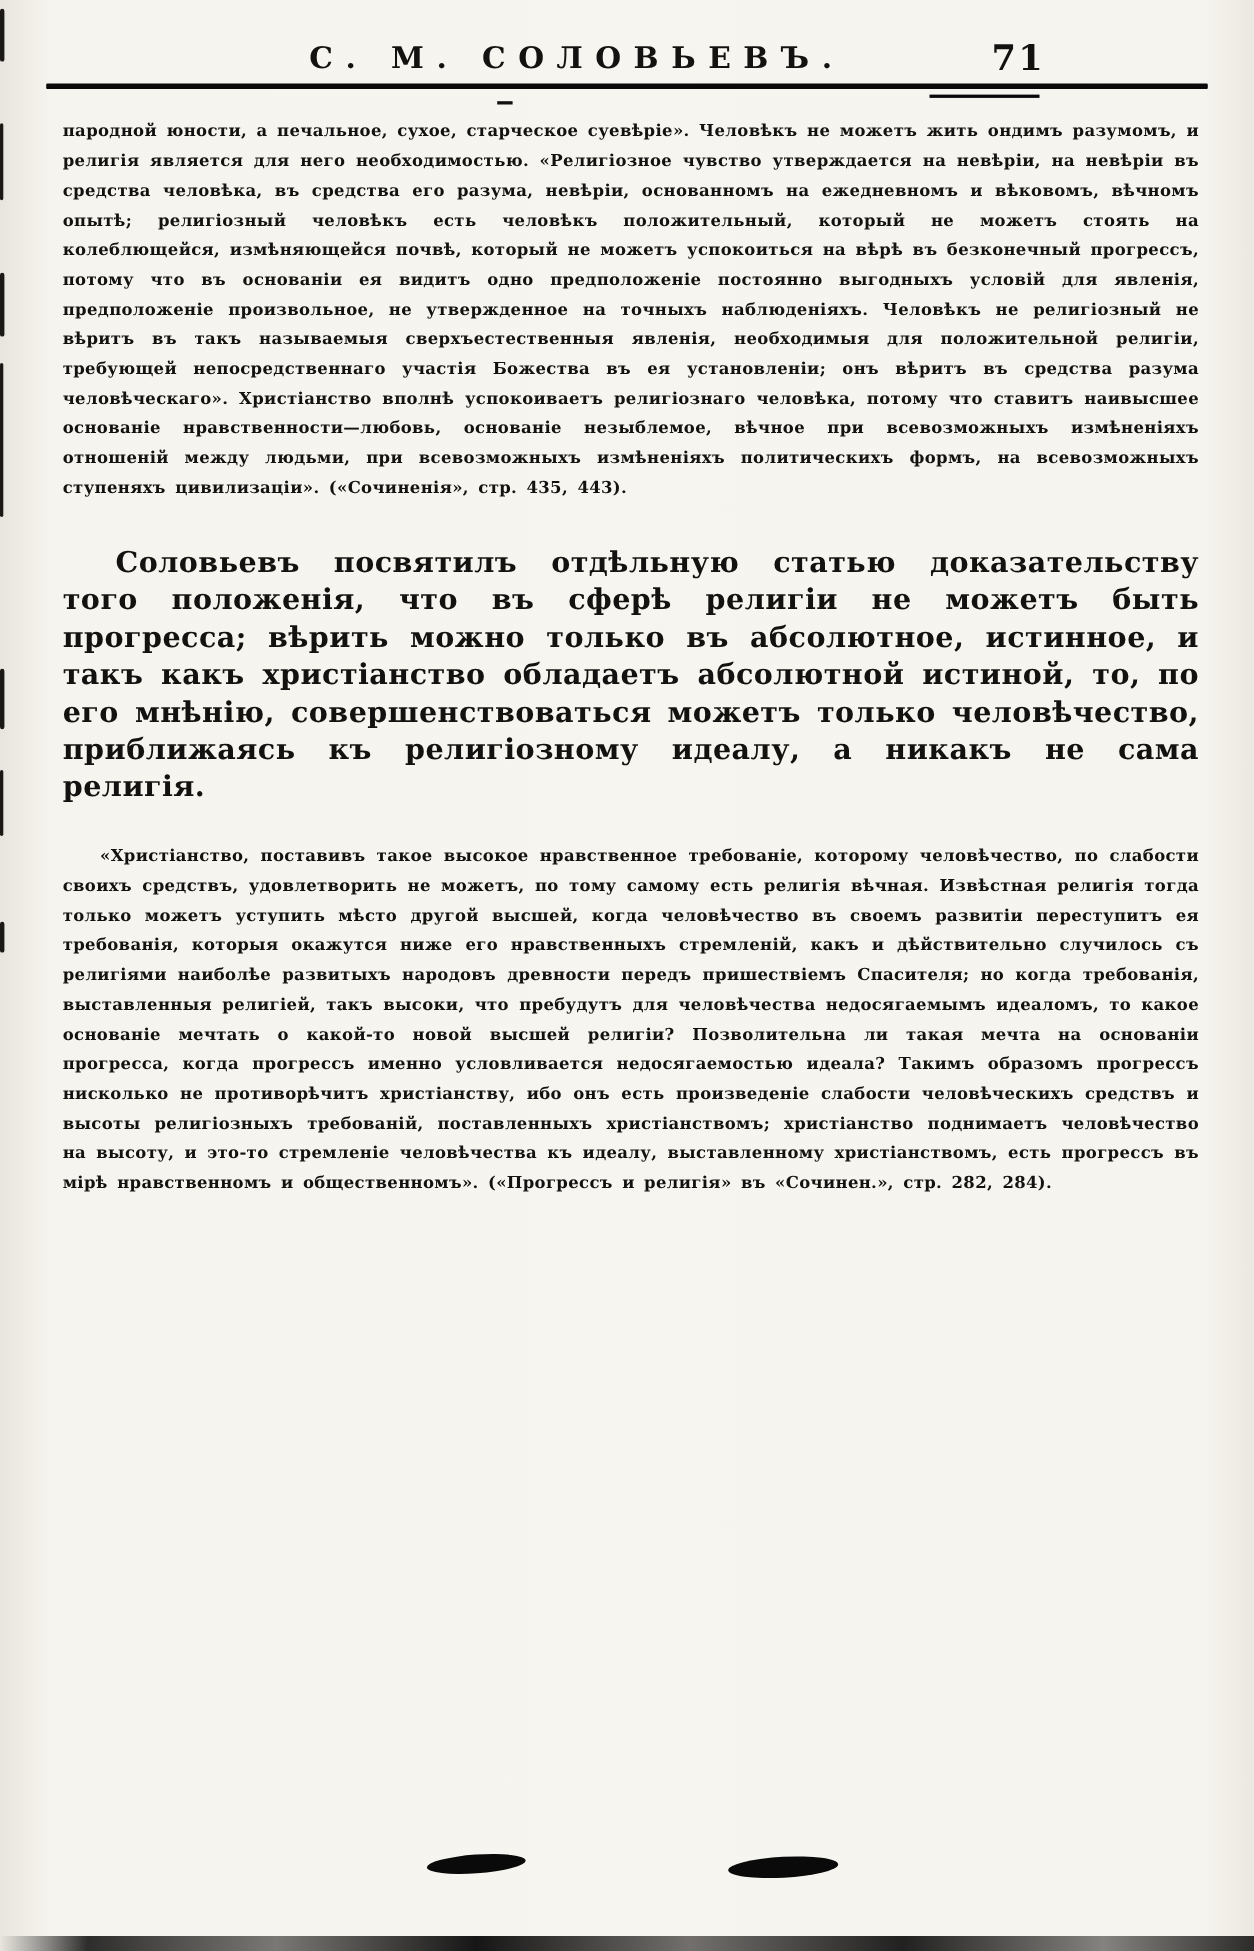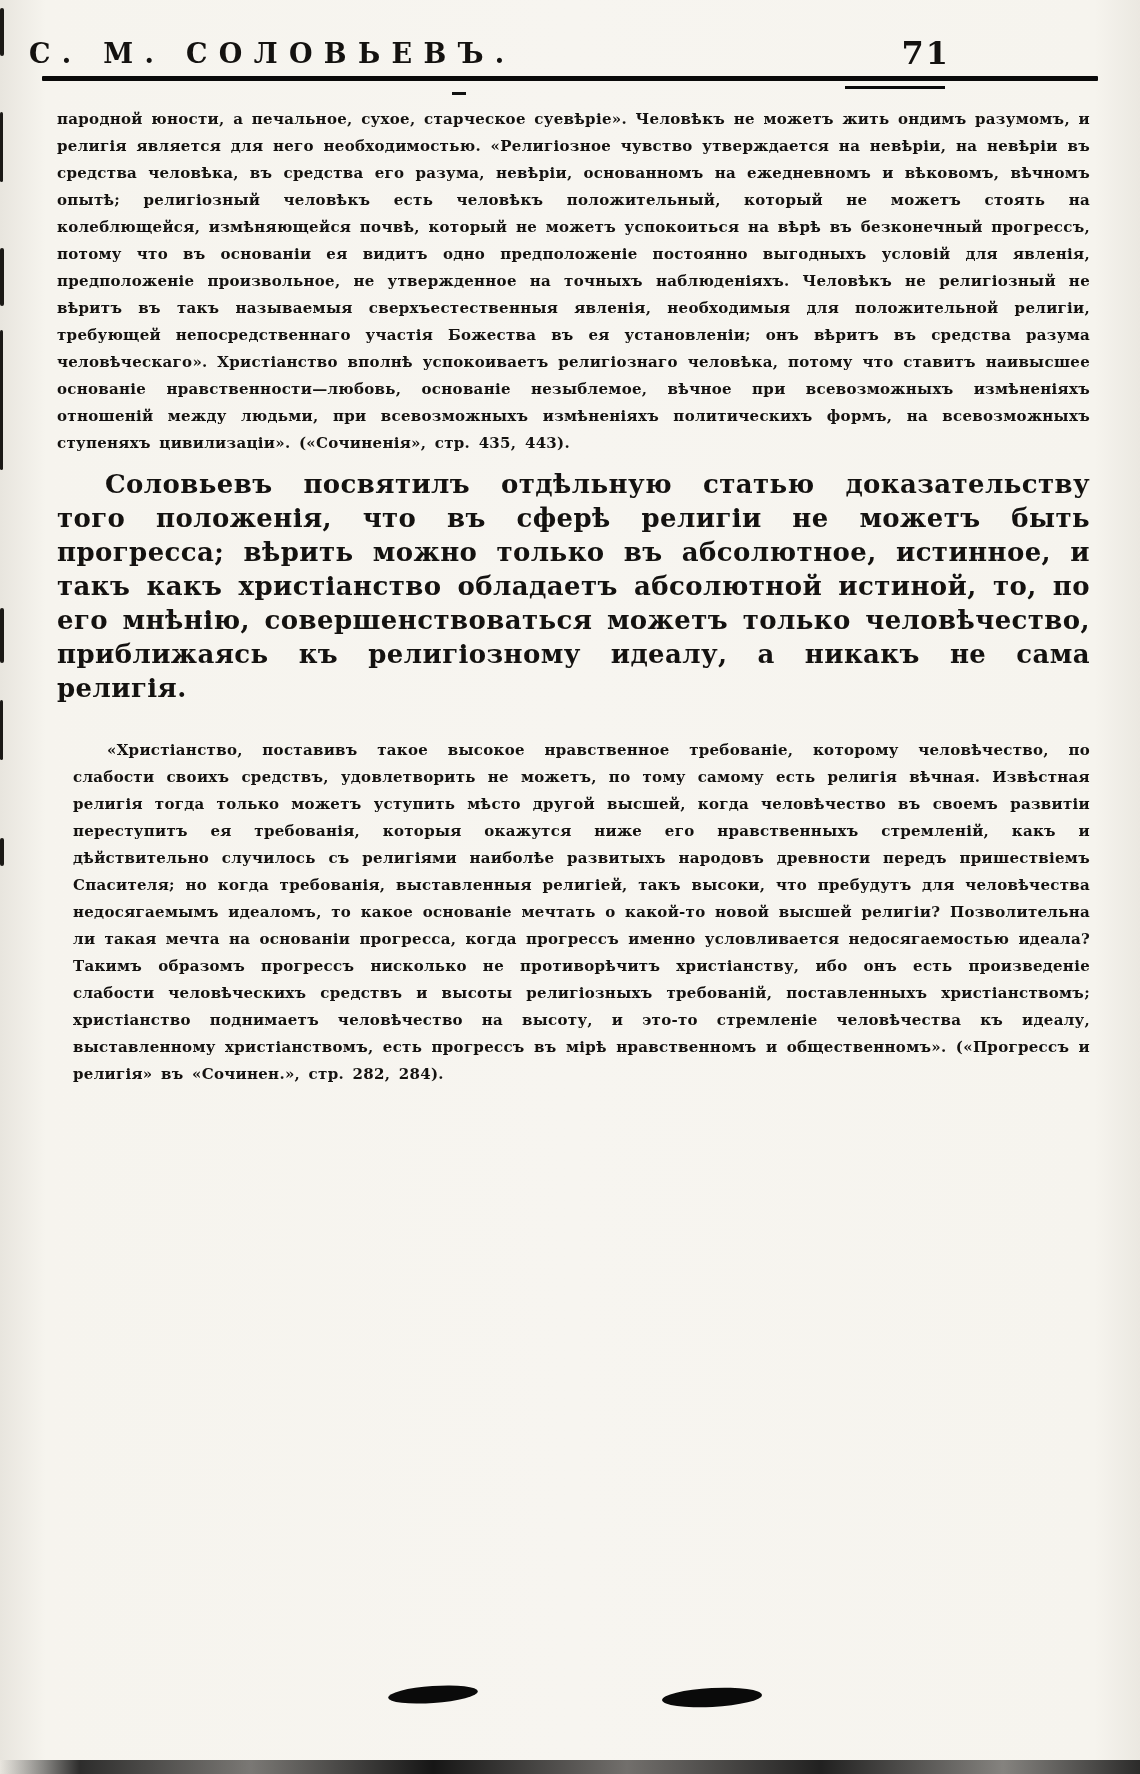--- a/index.html
+++ b/index.html
@@ -25,20 +25,21 @@
     position: absolute;
     top: 38px;
     left: 0;
     width: 100%;
     height: 40px;
   }
   .head-title {
     position: absolute;
     left: 0;
     right: 120px;
+    text-align: center;
     font-size: 27px;
     font-weight: bold;
     letter-spacing: 0.42em;
     white-space: nowrap;
     padding-left: 29px;
   }
   .head-pagenum {
     position: absolute;
     right: 190px;
     top: -4px;
@@ -88,22 +89,22 @@
   .para.petit {
     font-size: 15px;
     line-height: 27px;
     letter-spacing: 0.3px;
   }
   .para.main {
     font-size: 26px;
     line-height: 34px;
     letter-spacing: 0.4px;
   }
-  .para.indent-main { text-indent: 48px; margin-top: 10px; }
-  .para.indent-petit { text-indent: 34px; margin-top: 32px; margin-left: 16px; }
+  .para.indent-main { text-indent: 48px; margin-top: 38px; }
+  .para.indent-petit { text-indent: 34px; margin-top: 32px; }
   
   .edge-mark {
     position: absolute;
     left: 0;
     width: 4px;
     background: #1b1916;
     border-radius: 2px;
   }
   .edge-mark.m1 { top: 8px;   height: 48px; }
   .edge-mark.m2 { top: 112px; height: 70px; width: 3px; }

